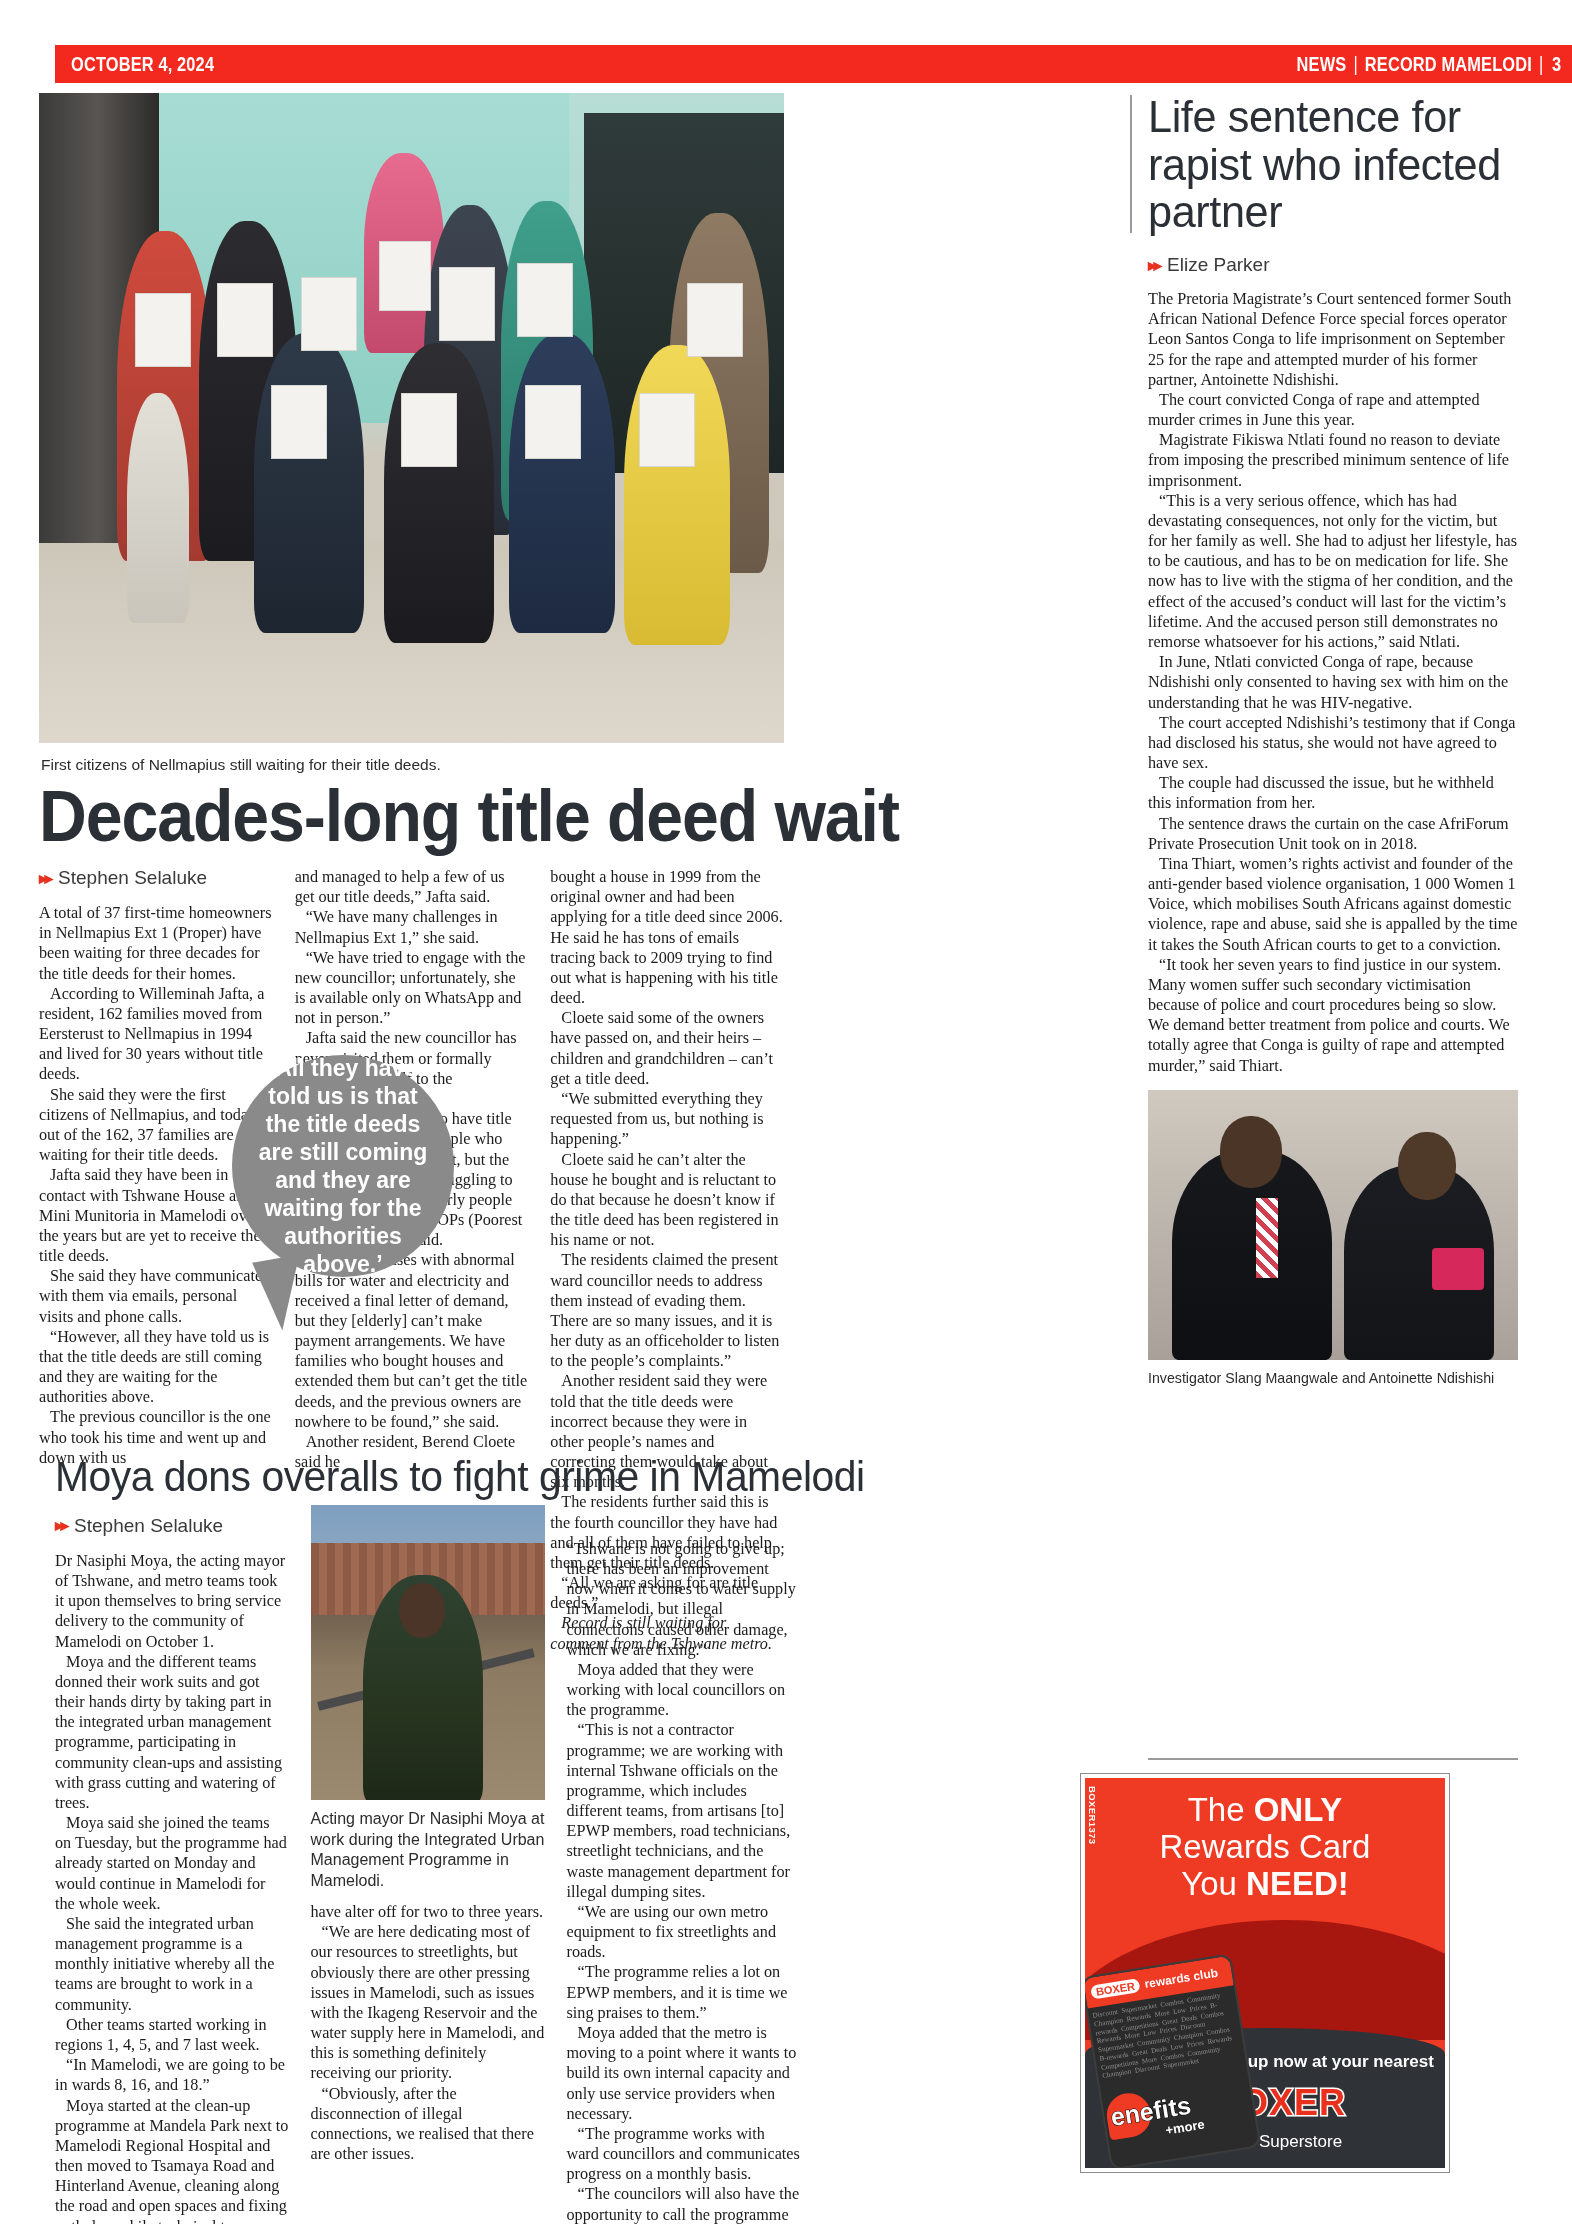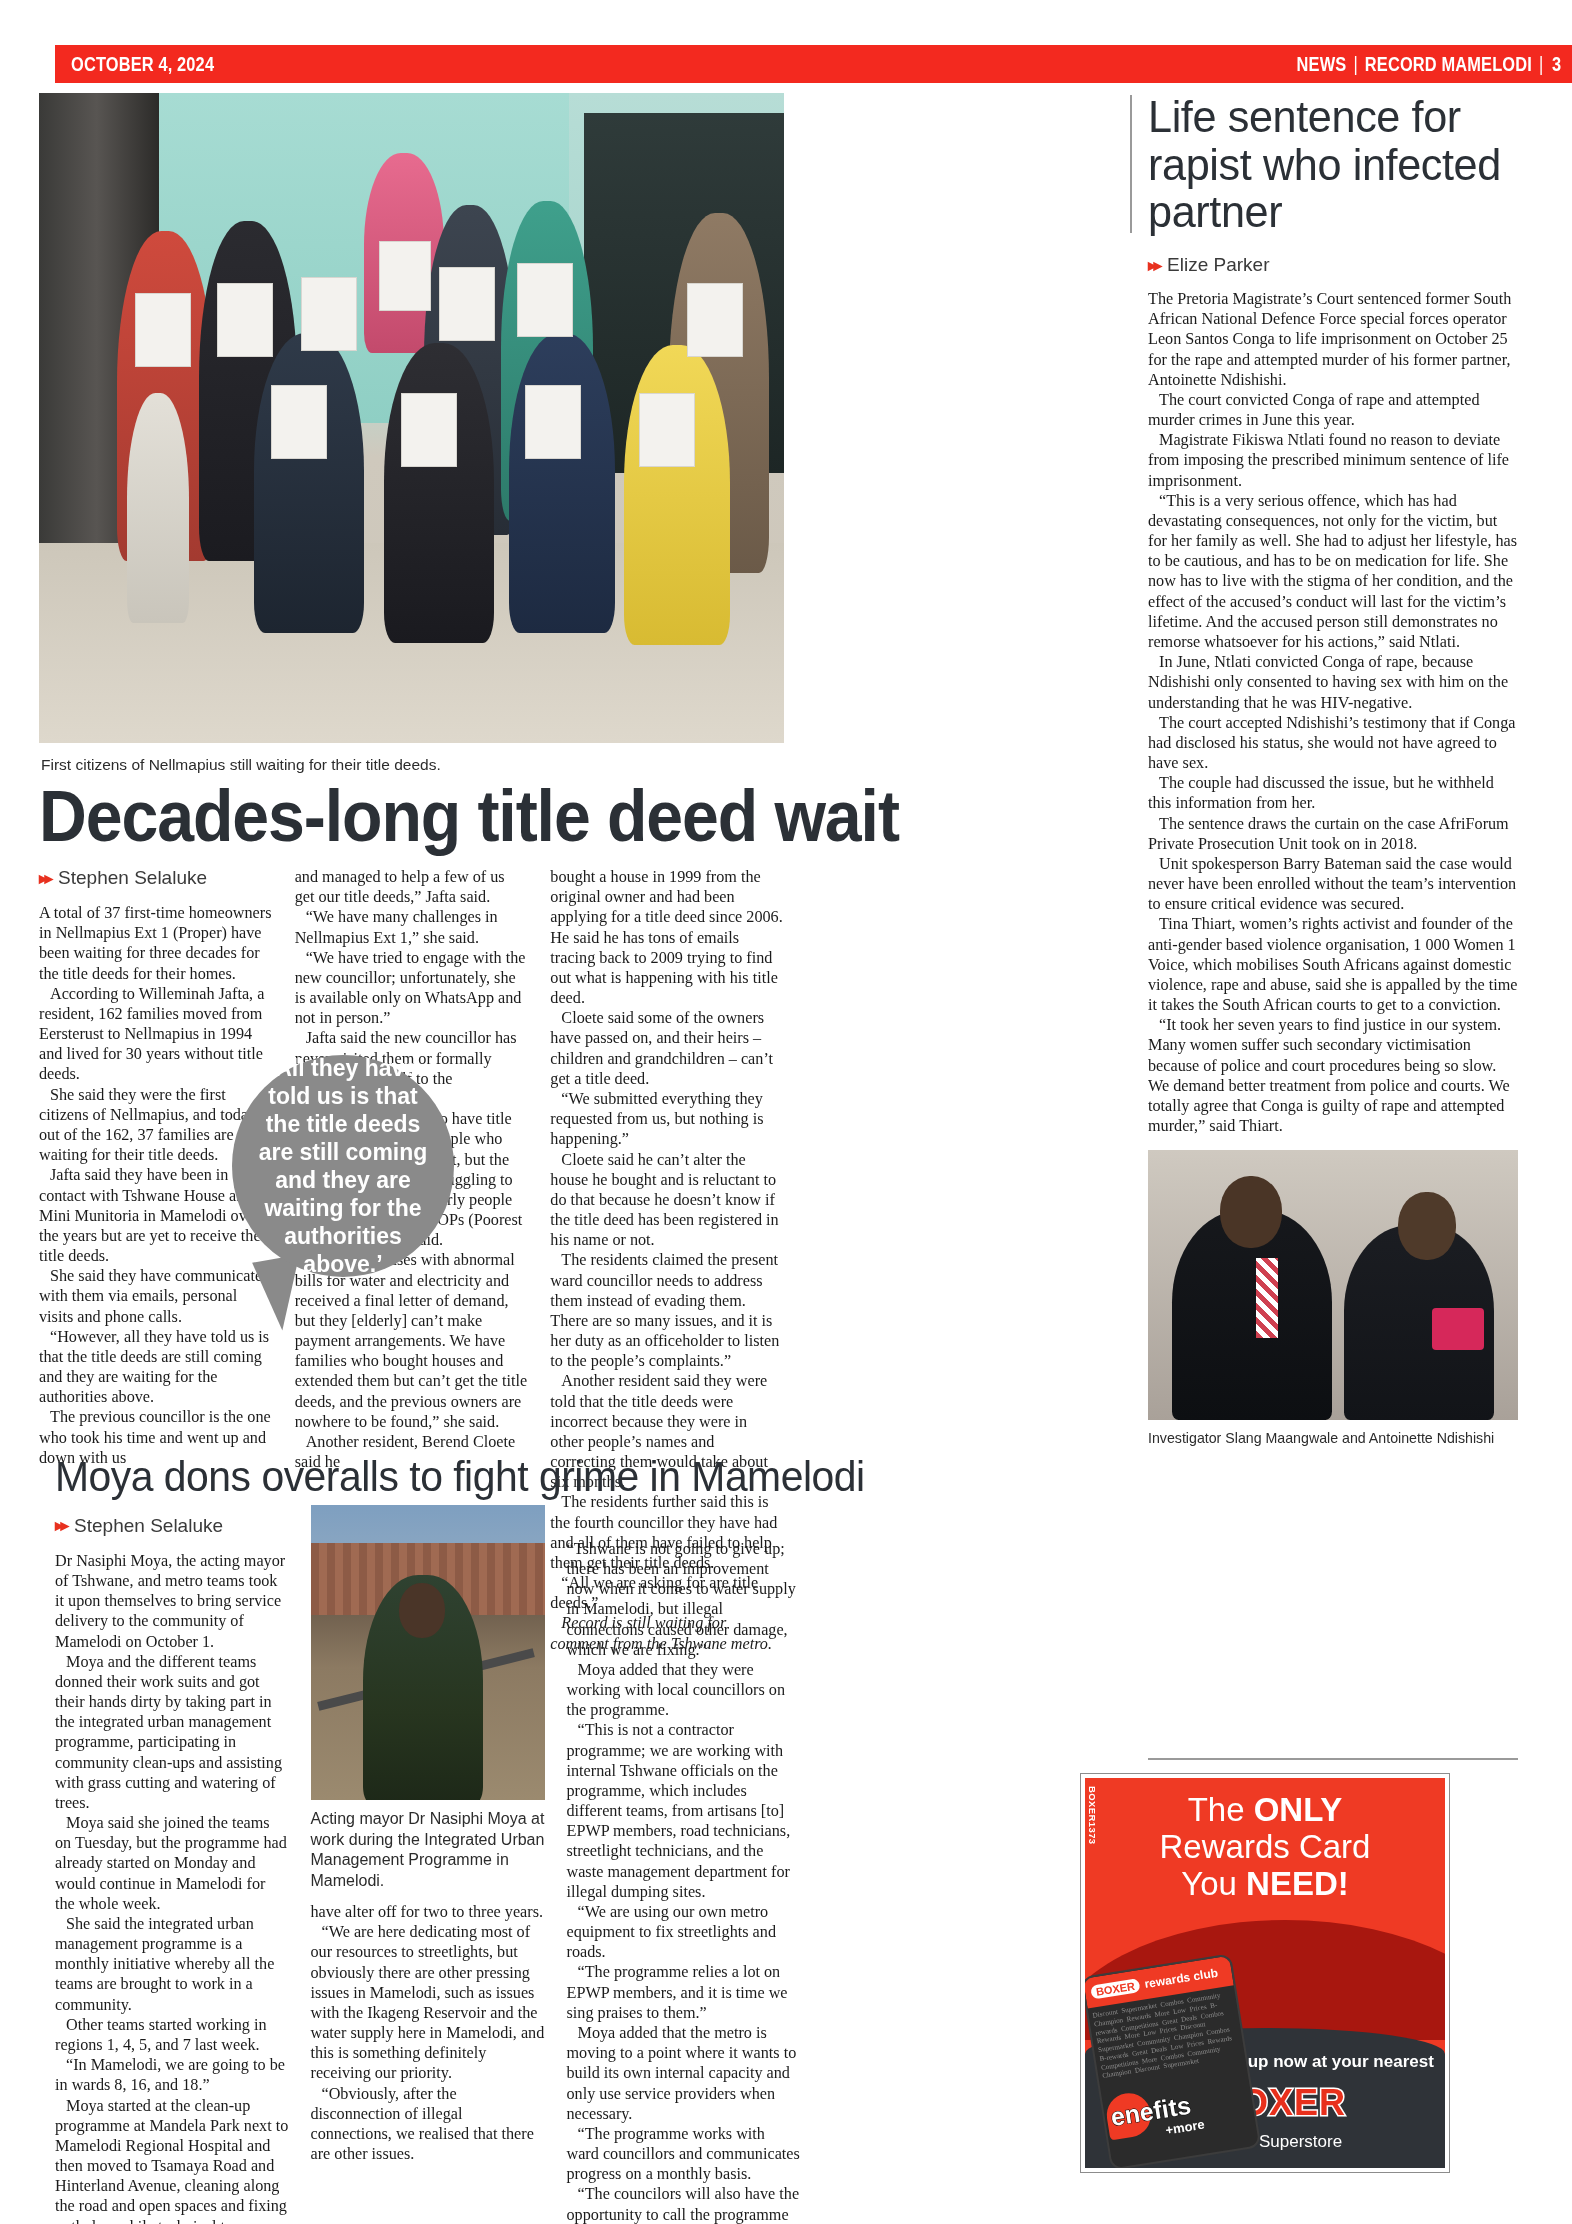--- a/index.html
+++ b/index.html
@@ -487,29 +487,28 @@
   <div class="right-col">
     <div class="rc-rule"></div>
     <div class="rc-headline">Life sentence for rapist who infected partner</div>
 
     <div class="rc-byline">
       <span class="chev">▸▸</span>
       <span>Elize Parker</span>
     </div>
 
     <div class="rc-body">
-      <p class="first">The Pretoria Magistrate’s Court sentenced former South African National Defence Force special forces operator Leon Santos Conga to life imprisonment on October 25 for the rape and attempted murder of his former partner, Antoinette Ndishishi.</p>
+      <p class="first">The Pretoria Magistrate’s Court sentenced former South African National Defence Force special forces operator Leon Santos Conga to life imprisonment on September 25 for the rape and attempted murder of his former partner, Antoinette Ndishishi.</p>
       <p>The court convicted Conga of rape and attempted murder crimes in June this year.</p>
       <p>Magistrate Fikiswa Ntlati found no reason to deviate from imposing the prescribed minimum sentence of life imprisonment.</p>
       <p>“This is a very serious offence, which has had devastating consequences, not only for the victim, but for her family as well. She had to adjust her lifestyle, has to be cautious, and has to be on medication for life. She now has to live with the stigma of her condition, and the effect of the accused’s conduct will last for the victim’s lifetime. And the accused person still demonstrates no remorse whatsoever for his actions,” said Ntlati.</p>
       <p>In June, Ntlati convicted Conga of rape, because Ndishishi only consented to having sex with him on the understanding that he was HIV-negative.</p>
       <p>The court accepted Ndishishi’s testimony that if Conga had disclosed his status, she would not have agreed to have sex.</p>
       <p>The couple had discussed the issue, but he withheld this information from her.</p>
       <p>The sentence draws the curtain on the case AfriForum Private Prosecution Unit took on in 2018.</p>
-      <p>Unit spokesperson Barry Bateman said the case would never have been enrolled without the team’s intervention to ensure critical evidence was secured.</p>
       <p>Tina Thiart, women’s rights activist and founder of the anti-gender based violence organisation, 1 000 Women 1 Voice, which mobilises South Africans against domestic violence, rape and abuse, said she is appalled by the time it takes the South African courts to get to a conviction.</p>
       <p>“It took her seven years to find justice in our system. Many women suffer such secondary victimisation because of police and court procedures being so slow. We demand better treatment from police and courts. We totally agree that Conga is guilty of rape and attempted murder,” said Thiart.</p>
     </div>
 
     <div class="rc-photo">
       <div class="bg"></div>
       <div class="man"></div>
       <div class="man-face"></div>
       <div class="tie"></div>
       <div class="woman"></div>

